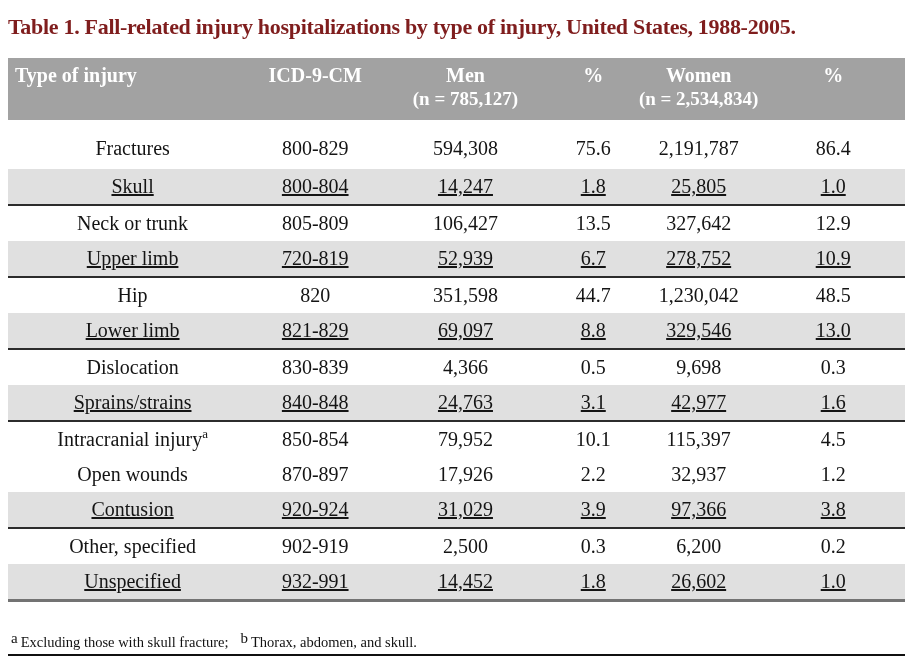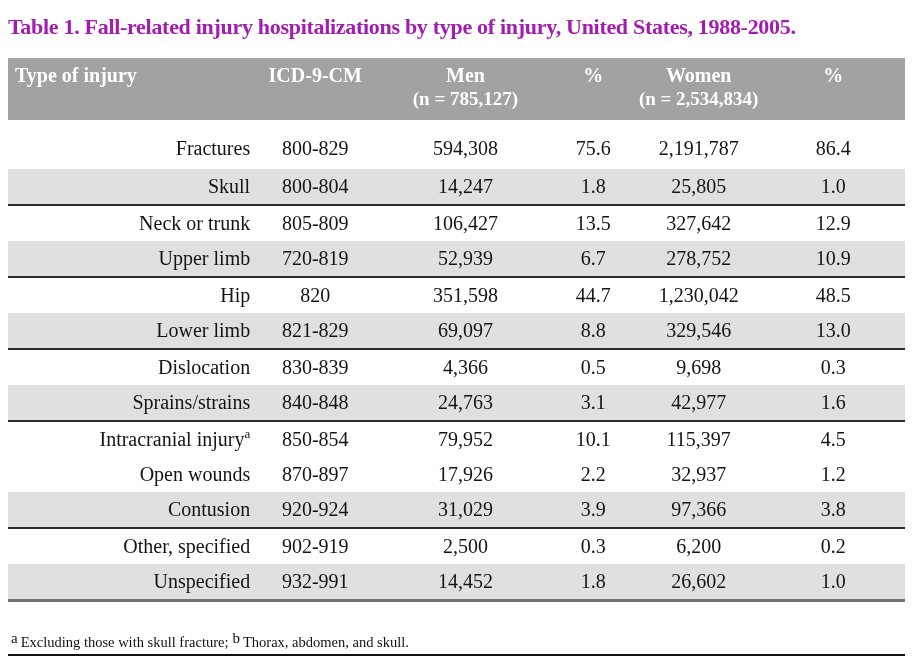--- a/index.html
+++ b/index.html
@@ -18,21 +18,21 @@
   }
   .title {
     position: absolute;
     left: 8px;
     top: 14px;
     width: 904px;
     font-size: 22px;
     font-weight: bold;
     letter-spacing: -0.3px;
     white-space: nowrap;
-    color: #a21caf;
+    color: #7f1d1d;
   }
   .tablewrap {
     position: absolute;
     left: 8px;
     top: 58px;
     width: 897px;
   }
   table.datatable {
     width: 100%;
     border-collapse: collapse;
@@ -71,29 +71,30 @@
   }
   tbody td {
     height: 35px;
     padding: 0;
     text-align: center;
     vertical-align: middle;
     white-space: nowrap;
     color: #141414;
   }
   tbody td.c-type {
-    text-align: right;
+    text-align: center;
     padding-left: 7px;
   }
   tbody tr.first td {
     height: 42px;
   }
   tbody tr.stripe td {
     background: #e0e0e0;
     border-bottom: 2px solid #2c2c2c;
+    text-decoration: underline;
   }
   tbody tr.last td {
     border-bottom: 3px solid #737373;
   }
   .rowsup {
     font-size: 13px;
     vertical-align: super;
     line-height: 0;
   }
   .footnote {
@@ -104,21 +105,21 @@
     color: #111111;
     white-space: nowrap;
   }
   .footnote .fsup {
     font-size: 15px;
     position: relative;
     top: -4px;
     margin-right: 3px;
   }
   .footnote .fseg {
-    margin-right: 4px;
+    margin-right: 12px;
     text-align: right;
   }
   .bottomrule {
     position: absolute;
     left: 8px;
     top: 654px;
     width: 897px;
     height: 2px;
     background: #101010;
   }

